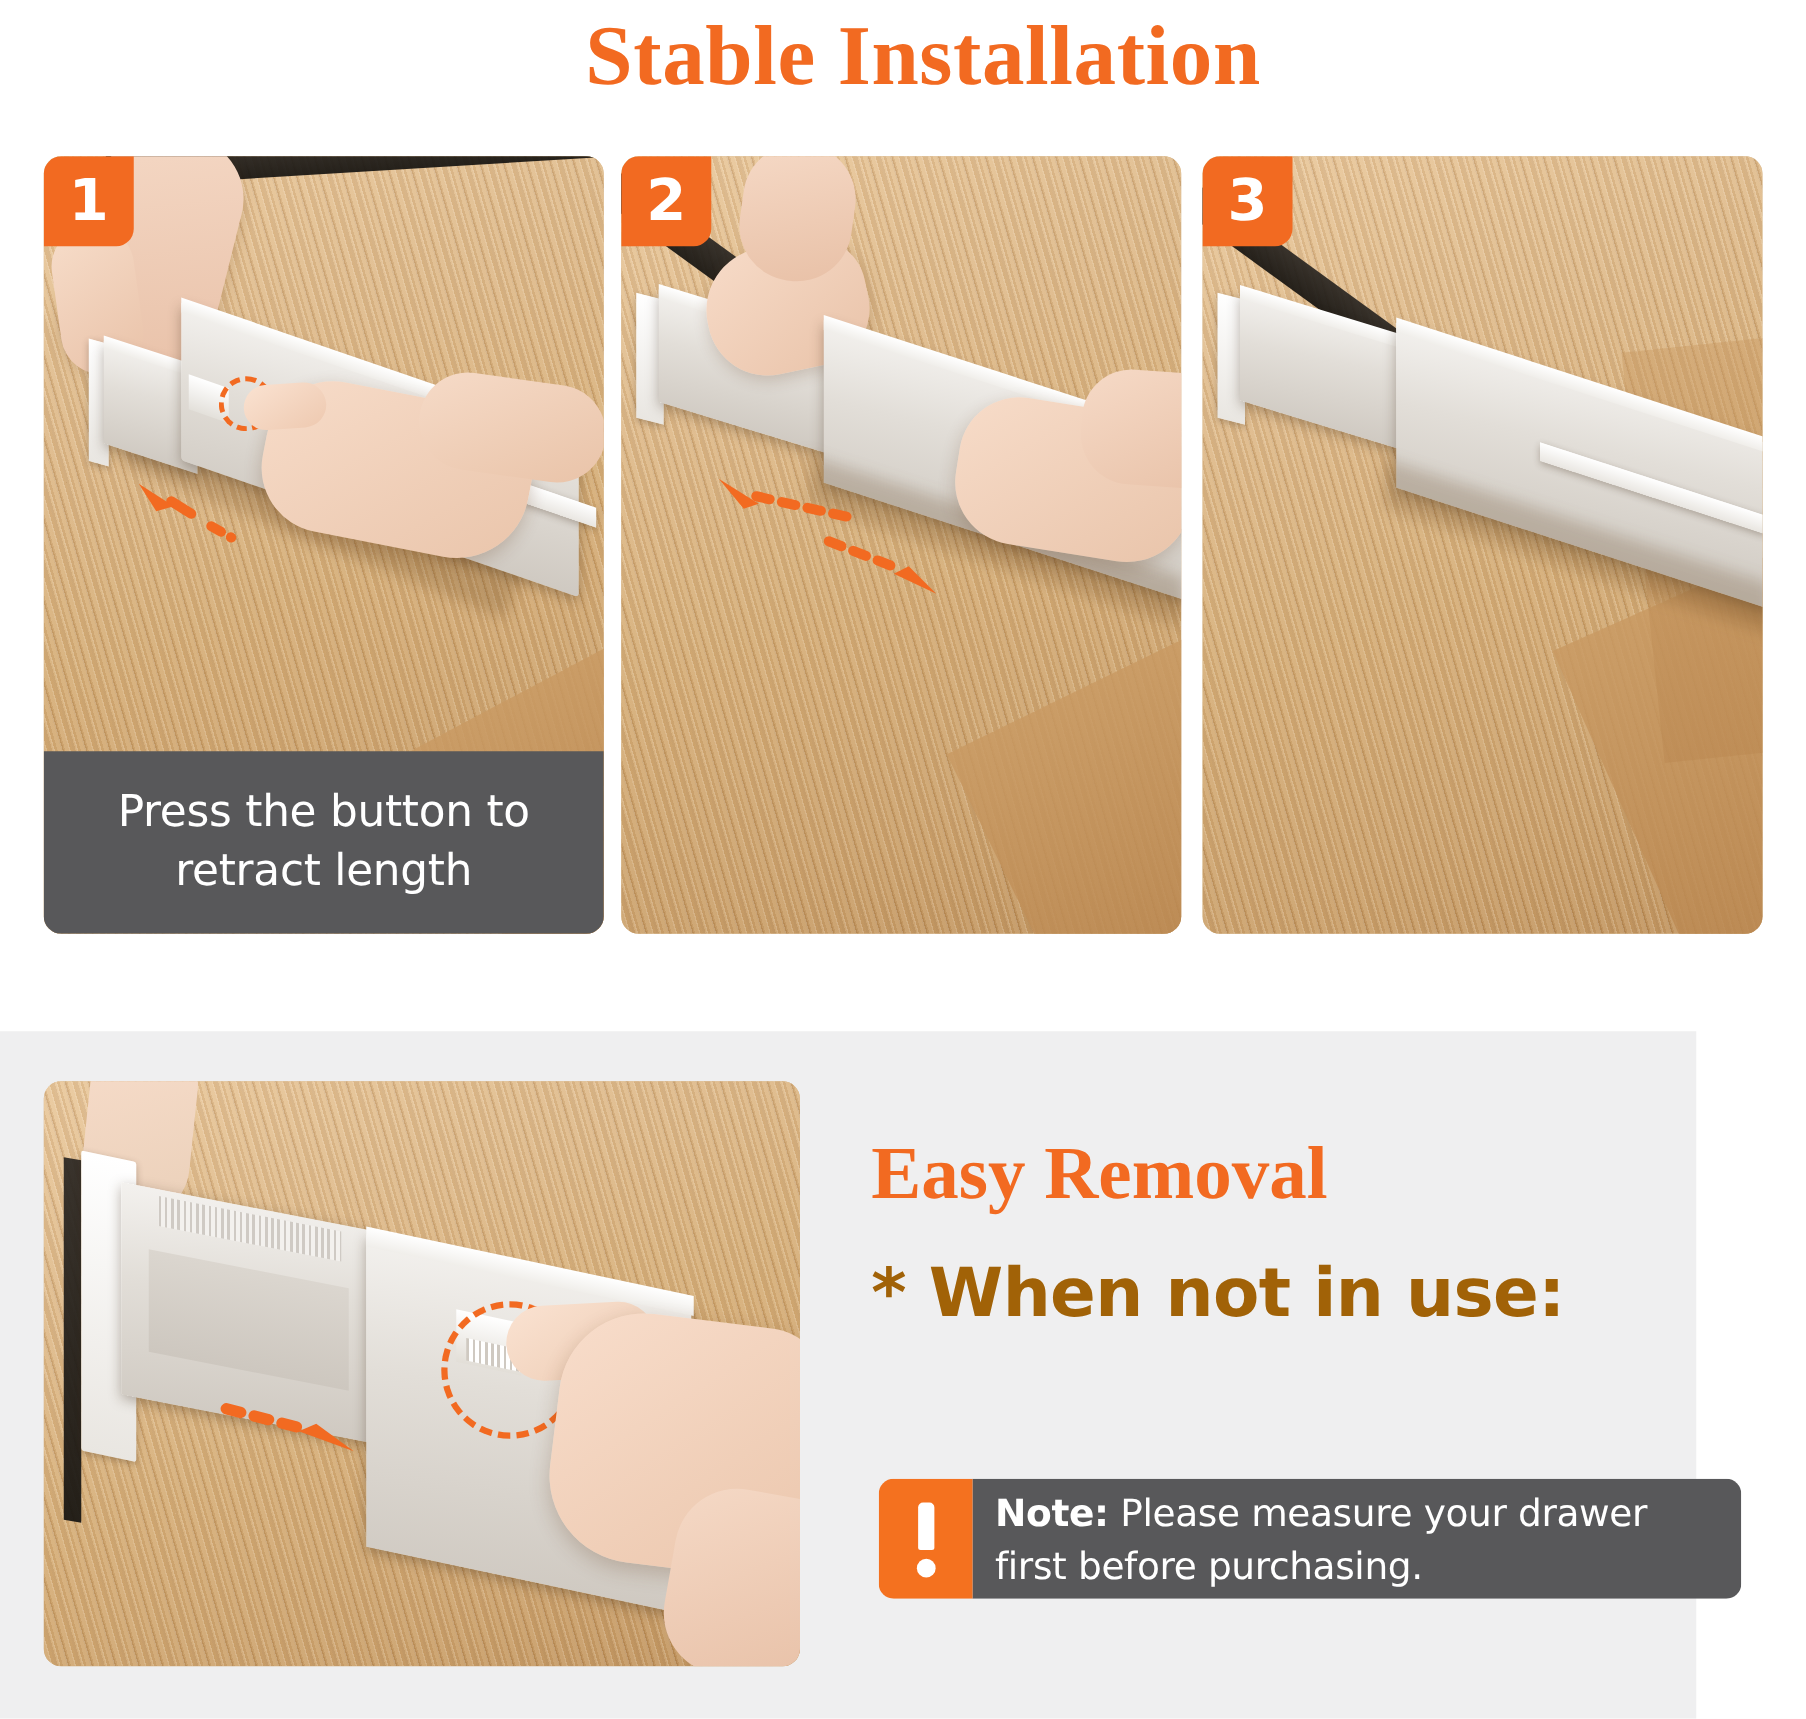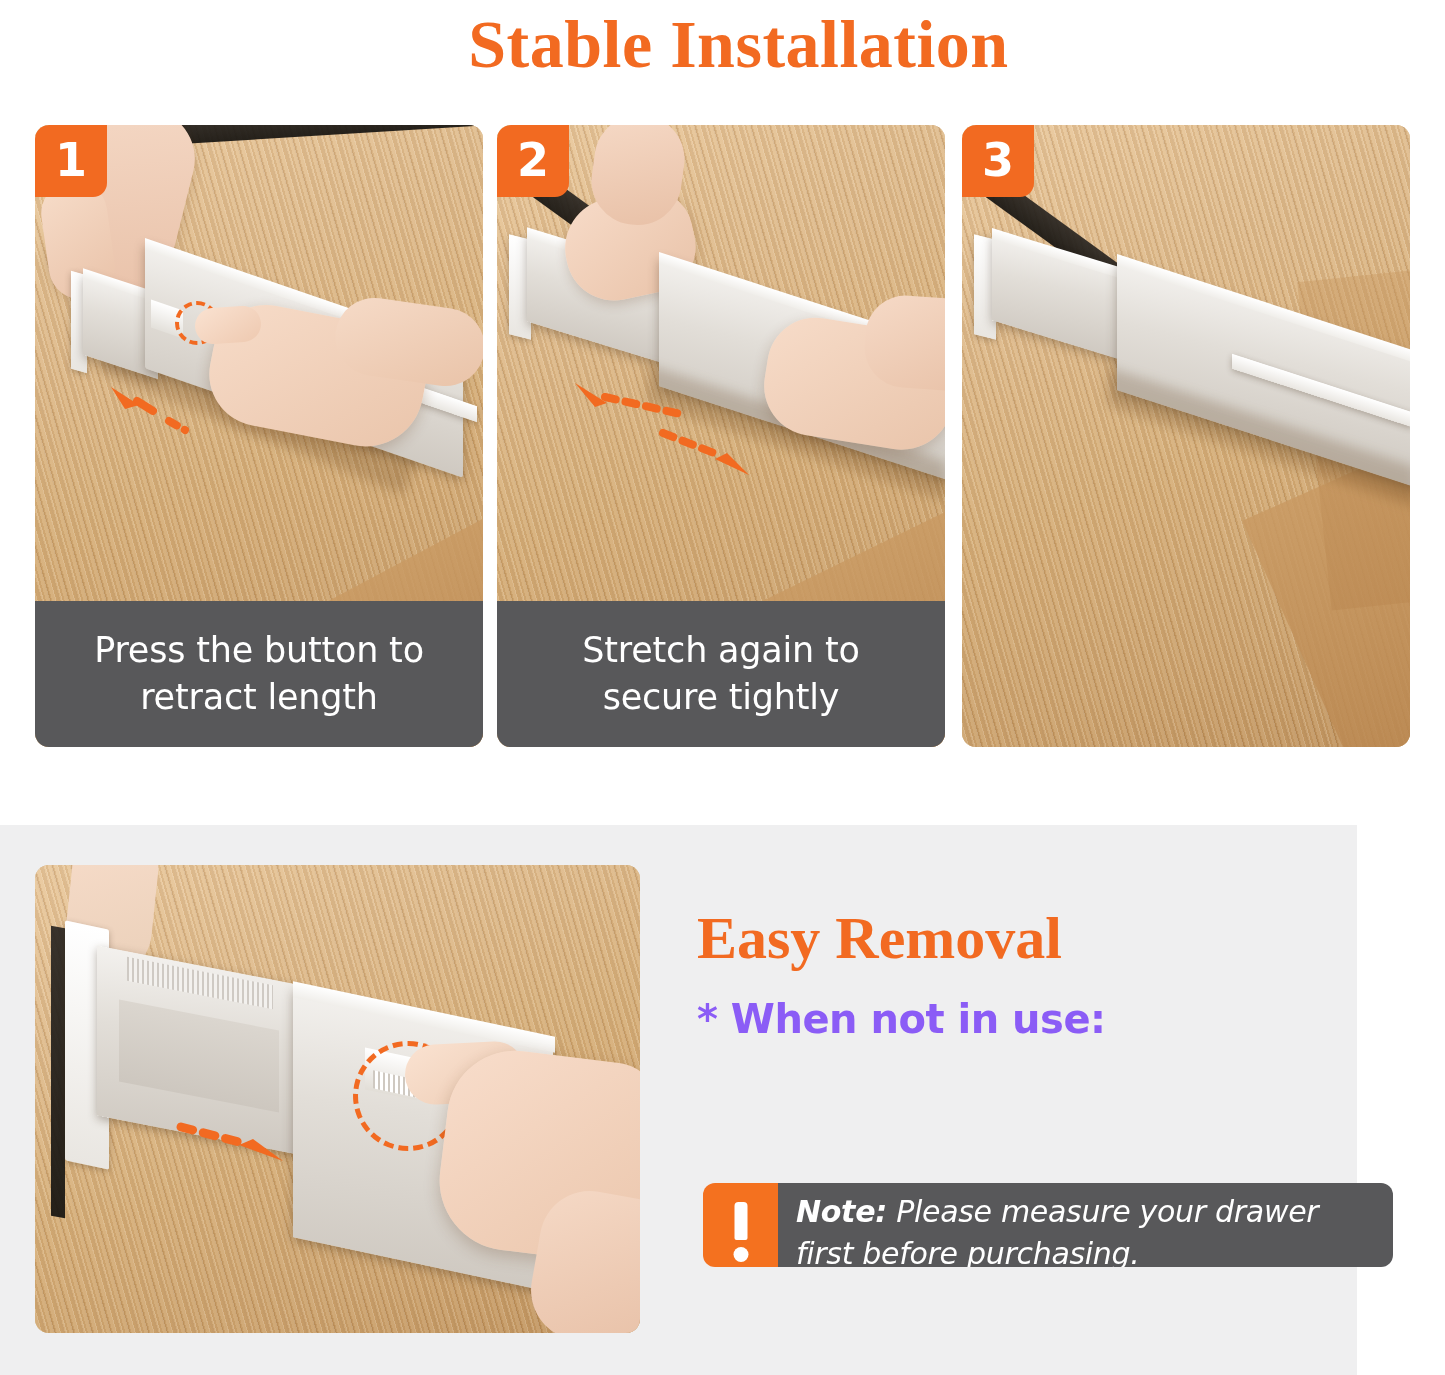--- a/index.html
+++ b/index.html
@@ -146,45 +146,44 @@
     position:absolute; left:697px; top:78px; width:710px;
   }
   #removal-title{
     font-family:"Liberation Serif", serif;
     font-weight:bold;
     font-size:60px;
     line-height:70px;
     color:#F26A21;
   }
   #notuse-line{
-    margin-top:20px;
+    margin-top:36px;
     font-family:"DejaVu Sans", sans-serif;
     font-weight:bold;
-    font-size:40px;
+    font-size:54px;
     line-height:52px;
-    color:#8b5cf6;
+    color:#a16207;
     letter-spacing:-0.5px;
   }
   #press-line{
     margin-top:8px;
     font-family:"DejaVu Sans", sans-serif;
     font-size:33px;
     line-height:44px;
     color:#55575a;
     letter-spacing:-0.3px;
   }
 
   #note-box{
     position:absolute; left:703px; top:1183px;
-    width:690px; height:84px;
+    width:690px; height:96px;
     border-radius:12px;
     overflow:hidden;
     display:flex;
     z-index:3;
-    font-style:italic;
   }
   #note-icon-wrap{
     width:75px; flex:0 0 75px;
     background:#F4711F;
     position:relative;
   }
   .excl-stem{
     position:absolute; left:50%; top:19px;
     transform:translateX(-50%);
     width:13px; height:38px;
@@ -286,24 +285,20 @@
         <polygon points="10,10 42,30 30,34" fill="#F26A21"></polygon>
       </svg>
       <svg class="arrow-svg" style="left:160px;top:300px;" width="110" height="60" viewBox="0 0 110 60">
         <line x1="6" y1="8" x2="62" y2="30" stroke="#F26A21" stroke-width="8" stroke-linecap="round" stroke-dasharray="11 10"></line>
         <polygon points="92,50 58,34 70,28" fill="#F26A21"></polygon>
       </svg>
     </div>
 
     <div class="badge">2</div>
 
-    <div class="caption">
-      <div>Stretch again to</div>
-      <div>secure tightly</div>
-    </div>
   </div>
 
   <div class="step-panel" id="panel-3">
     <div class="photo">
       <div class="wood-edge-dark" style="left:-40px;top:-4px;width:280px;height:24px;transform:rotate(36deg);transform-origin:left top;"></div>
       <div class="wood-band" style="left:330px;top:330px;width:260px;height:300px;transform:rotate(-24deg);"></div>
       <div class="wood-band" style="left:352px;top:148px;width:160px;height:330px;transform:rotate(-6deg);opacity:.45;"></div>
 
       <div class="div-cap" style="left:12px;top:112px;width:22px;height:100px;transform:skewY(14deg);"></div>
       <div class="div-body" style="left:30px;top:128px;width:135px;height:88px;transform:skewY(17deg);"></div>

